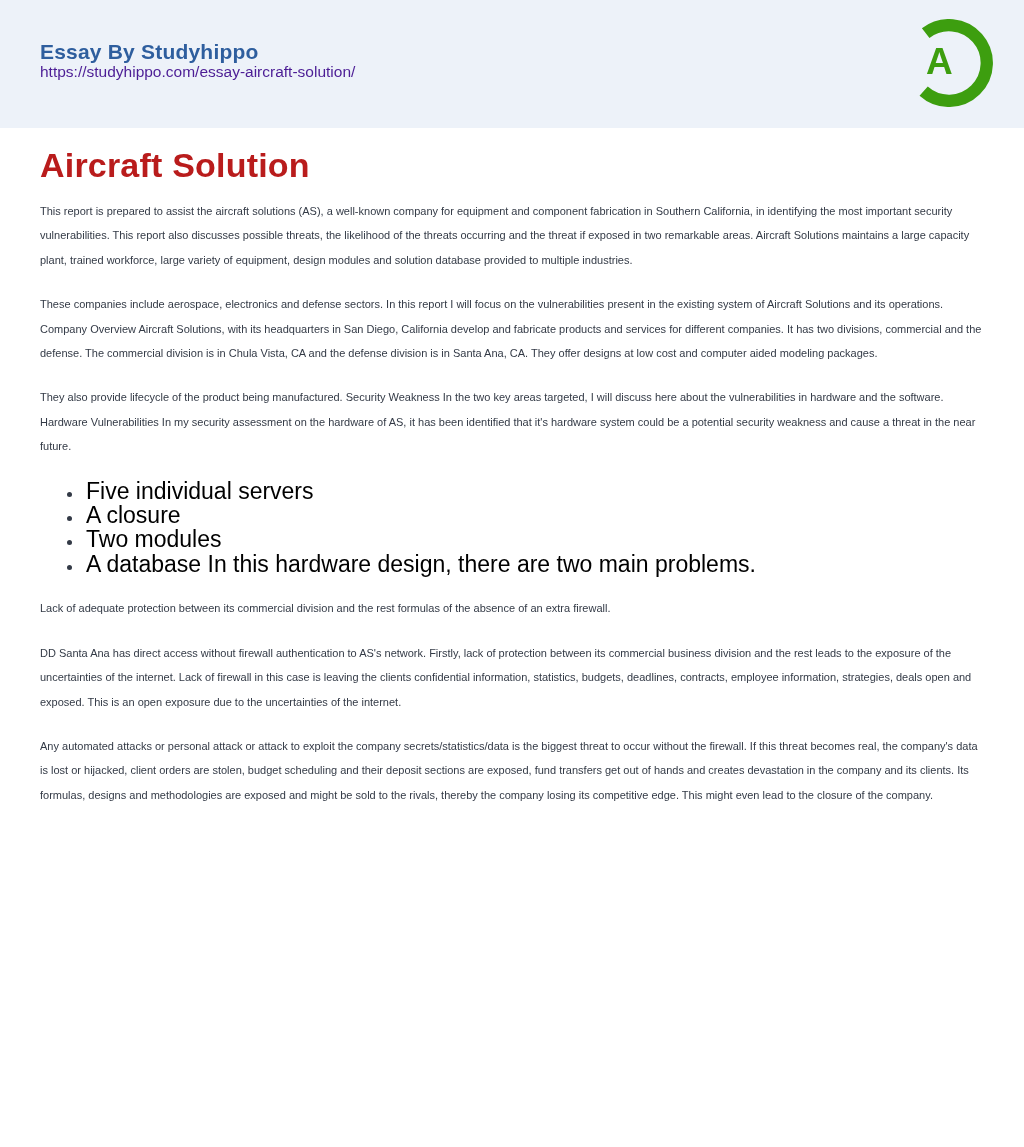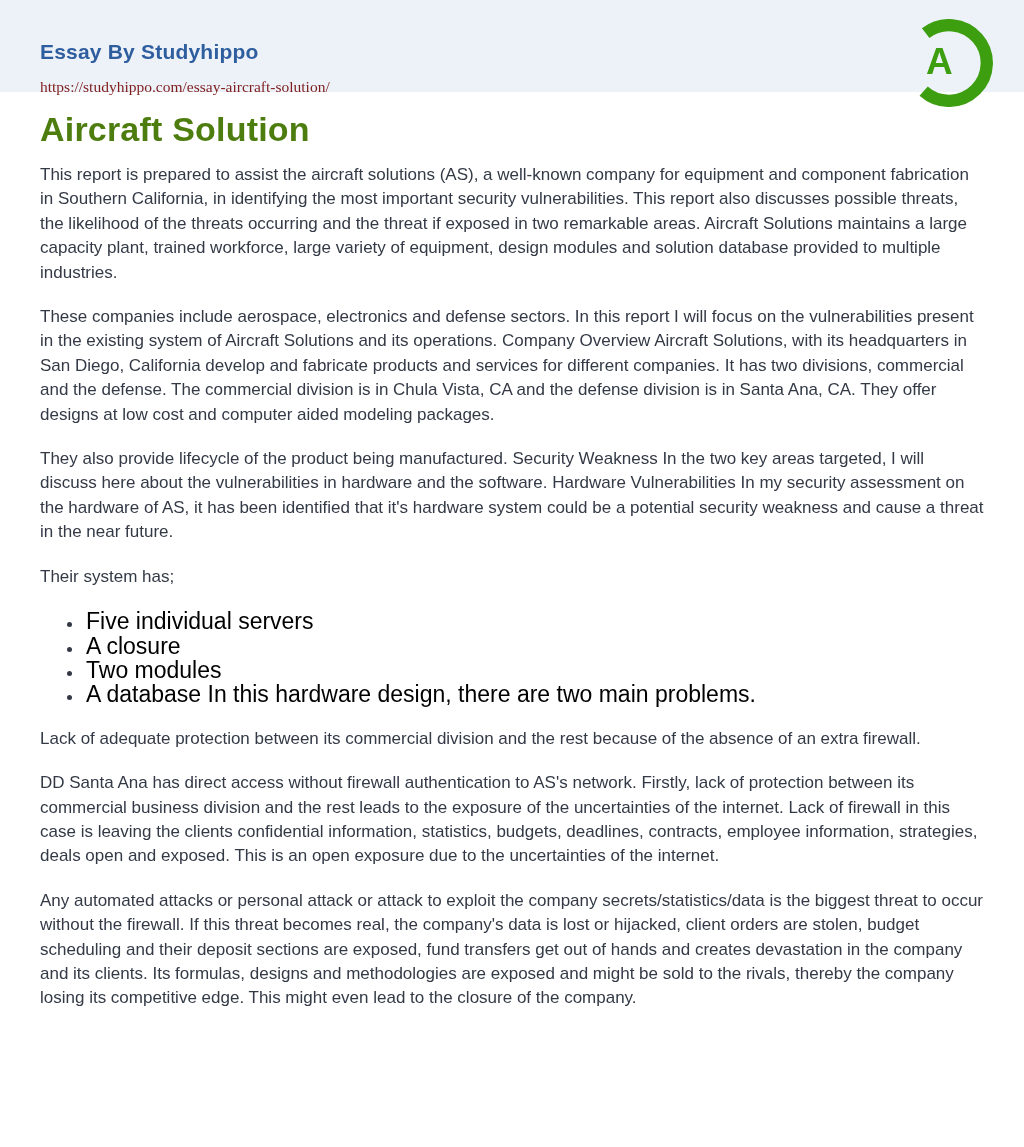--- a/index.html
+++ b/index.html
@@ -10,63 +10,61 @@
   }
   body {
     width: 1024px;
     height: 1147px;
     overflow: hidden;
     position: relative;
   }
   .page-header {
     position: relative;
     box-sizing: border-box;
-    height: 92px;
+    height: 128px;
     background: #edf2f9;
     padding: 40px 40px 0 40px;
   }
   .header-title {
     color: #2e5e9e;
     font-size: 21px;
     font-weight: 700;
     letter-spacing: 0.2px;
     line-height: 1.1;
   }
   .header-url {
-    color: #7f1d1d;
+    color: #4c1d95;
     font-size: 15.5px;
     font-weight: 400;
-    margin-top: 15px;
     cursor: pointer;
-    font-family: Liberation Serif, serif;
   }
   .logo {
     position: absolute;
     top: 19px;
     right: 31px;
     width: 88px;
     height: 88px;
   }
   .logo text {
     font-family: "Liberation Sans", sans-serif;
     font-weight: 600;
   }
   .article {
     padding: 0 40px;
   }
   .article h1 {
     margin: 18px 0 14px 0;
     font-size: 34px;
     font-weight: 800;
     letter-spacing: 0.2px;
-    color: #4d7c0f;
+    color: #b91c1c;
   }
   .article p {
     margin: 0 0 20px 0;
-    font-size: 17px;
+    font-size: 11px;
     line-height: 24.4px;
     color: #333a46;
     max-width: 946px;
   }
   .article ul {
     margin: 0 0 20px 0;
     padding-left: 44px;
     list-style: disc;
   }
   .article li {
@@ -91,25 +89,24 @@
     <text x="39" y="62" text-anchor="middle" font-size="42" fill="#3d9e0f">A</text>
   </svg>
 </div>
 
 <div class="article">
   <h1>Aircraft Solution</h1>
 
   <p>This report is prepared to assist the aircraft solutions (AS), a well-known company for equipment and component fabrication in Southern California, in identifying the most important security vulnerabilities. This report also discusses possible threats, the likelihood of the threats occurring and the threat if exposed in two remarkable areas. Aircraft Solutions maintains a large capacity plant, trained workforce, large variety of equipment, design modules and solution database provided to multiple industries.</p>
   <p>These companies include aerospace, electronics and defense sectors. In this report I will focus on the vulnerabilities present in the existing system of Aircraft Solutions and its operations. Company Overview Aircraft Solutions, with its headquarters in San Diego, California develop and fabricate products and services for different companies. It has two divisions, commercial and the defense. The commercial division is in Chula Vista, CA and the defense division is in Santa Ana, CA. They offer designs at low cost and computer aided modeling packages.</p>
   <p>They also provide lifecycle of the product being manufactured. Security Weakness In the two key areas targeted, I will discuss here about the vulnerabilities in hardware and the software. Hardware Vulnerabilities In my security assessment on the hardware of AS, it has been identified that it's hardware system could be a potential security weakness and cause a threat in the near future.</p>
-  <p>Their system has;</p>
 
   <ul>
     <li>Five individual servers</li>
     <li>A closure</li>
     <li>Two modules</li>
     <li>A database In this hardware design, there are two main problems.</li>
   </ul>
 
-  <p>Lack of adequate protection between its commercial division and the rest because of the absence of an extra firewall.</p>
+  <p>Lack of adequate protection between its commercial division and the rest formulas of the absence of an extra firewall.</p>
   <p>DD Santa Ana has direct access without firewall authentication to AS's network. Firstly, lack of protection between its commercial business division and the rest leads to the exposure of the uncertainties of the internet. Lack of firewall in this case is leaving the clients confidential information, statistics, budgets, deadlines, contracts, employee information, strategies, deals open and exposed. This is an open exposure due to the uncertainties of the internet.</p>
   <p>Any automated attacks or personal attack or attack to exploit the company secrets/statistics/data is the biggest threat to occur without the firewall. If this threat becomes real, the company's data is lost or hijacked, client orders are stolen, budget scheduling and their deposit sections are exposed, fund transfers get out of hands and creates devastation in the company and its clients. Its formulas, designs and methodologies are exposed and might be sold to the rivals, thereby the company losing its competitive edge. This might even lead to the closure of the company.</p>
 </div>
 
 </body></html>

